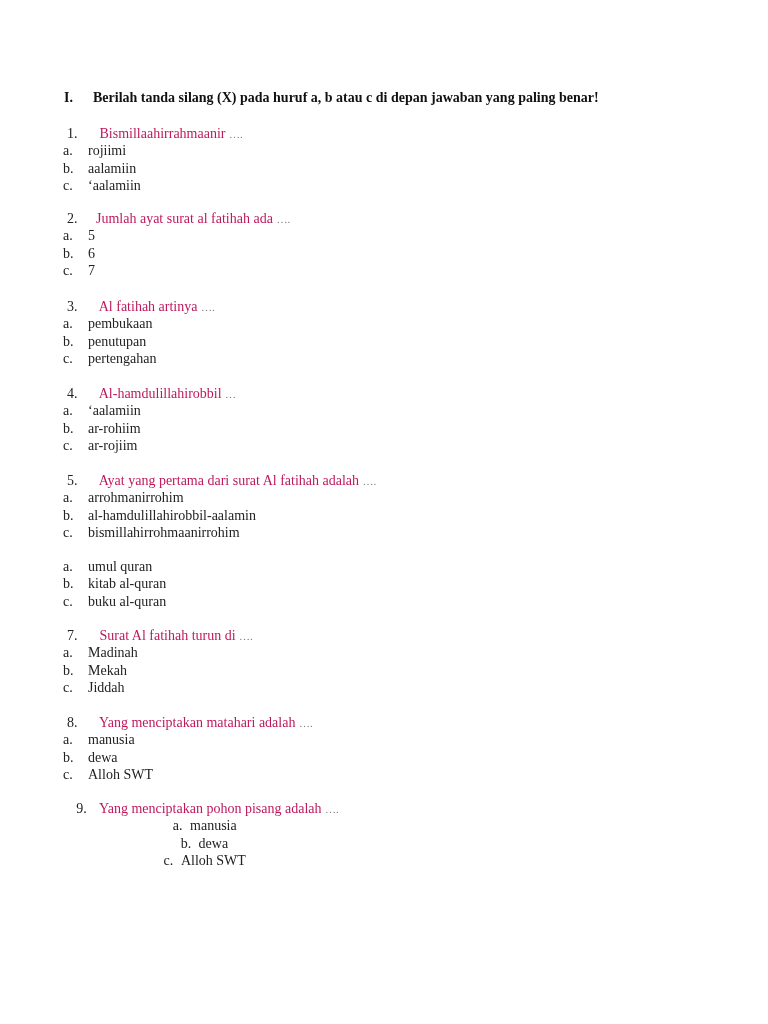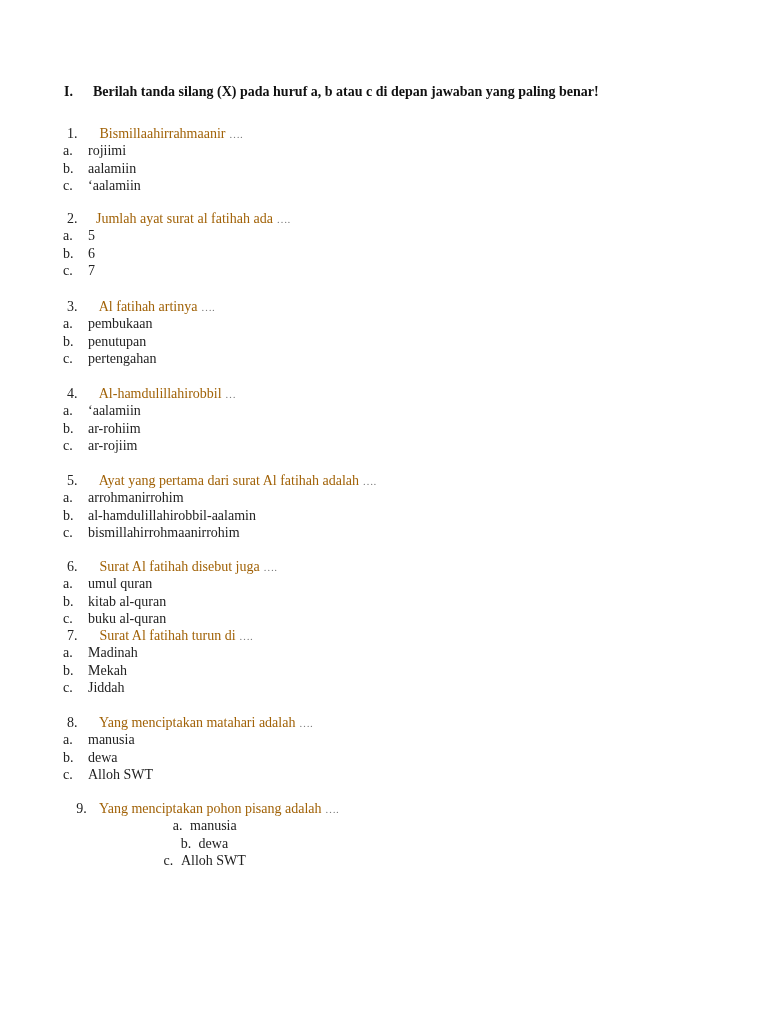--- a/index.html
+++ b/index.html
@@ -1,29 +1,29 @@
 <!DOCTYPE html>
 <html><head>
 <meta charset="utf-8">
 <style>
   html, body { margin:0; padding:0; }
   body {
     width:768px; height:1024px; background:#ffffff; overflow:hidden;
     font-family:"Liberation Serif", serif; color:#222; position:relative;
   }
   .instruction {
-    position:absolute; left:64px; top:84px; font-weight:bold; font-size:14px; color:#111;
+    position:absolute; left:64px; top:90px; font-weight:bold; font-size:14px; color:#111;
     white-space:nowrap;
   }
   .instruction .roman { display:inline-block; width:29px; }
   .q { position:absolute; left:67px; font-size:14px; line-height:17.3px; }
   .q .row { white-space:nowrap; height:17.3px; }
   .q .num { display:inline-block; width:29px; }
   .q .letter { display:inline-block; width:25px; }
-  .q .stem { color:#a16207; }
+  .q .stem { color:#be185d; }
   .q .dots { color:#777; font-size:11px; }
 </style>
 </head>
 <body>
 
 <div class="instruction">
   <span class="roman">I.</span><span>Berilah tanda silang (X) pada huruf a, b  atau c di depan jawaban yang paling benar!</span>
 </div>
 
 <div class="q" style="top:125px;">
@@ -55,21 +55,20 @@
 </div>
 
 <div class="q" style="top:472px;">
   <div class="row"><span class="num">5.</span> <span class="stem">Ayat yang pertama dari surat Al fatihah adalah</span> <span class="dots">….</span></div>
   <div class="row" style="margin-left:-4px"><span class="letter">a.</span><span>arrohmanirrohim</span></div>
   <div class="row" style="margin-left:-4px"><span class="letter">b.</span><span>al-hamdulillahirobbil-aalamin</span></div>
   <div class="row" style="margin-left:-4px"><span class="letter">c.</span><span>bismillahirrohmaanirrohim</span></div>
 </div>
 
 <div class="q" style="top:558px;">
-  <div class="row"><span class="num">6.</span> <span class="stem">Surat Al fatihah disebut juga</span> <span class="dots">….</span></div>
   <div class="row" style="margin-left:-4px"><span class="letter">a.</span><span>umul quran</span></div>
   <div class="row" style="margin-left:-4px"><span class="letter">b.</span><span>kitab al-quran</span></div>
   <div class="row" style="margin-left:-4px"><span class="letter">c.</span><span>buku al-quran</span></div>
 </div>
 
 <div class="q" style="top:627px;">
   <div class="row"><span class="num">7.</span> <span class="stem">Surat Al fatihah turun di</span> <span class="dots">….</span></div>
   <div class="row" style="margin-left:-4px"><span class="letter">a.</span><span>Madinah</span></div>
   <div class="row" style="margin-left:-4px"><span class="letter">b.</span><span>Mekah</span></div>
   <div class="row" style="margin-left:-4px"><span class="letter">c.</span><span>Jiddah</span></div>

